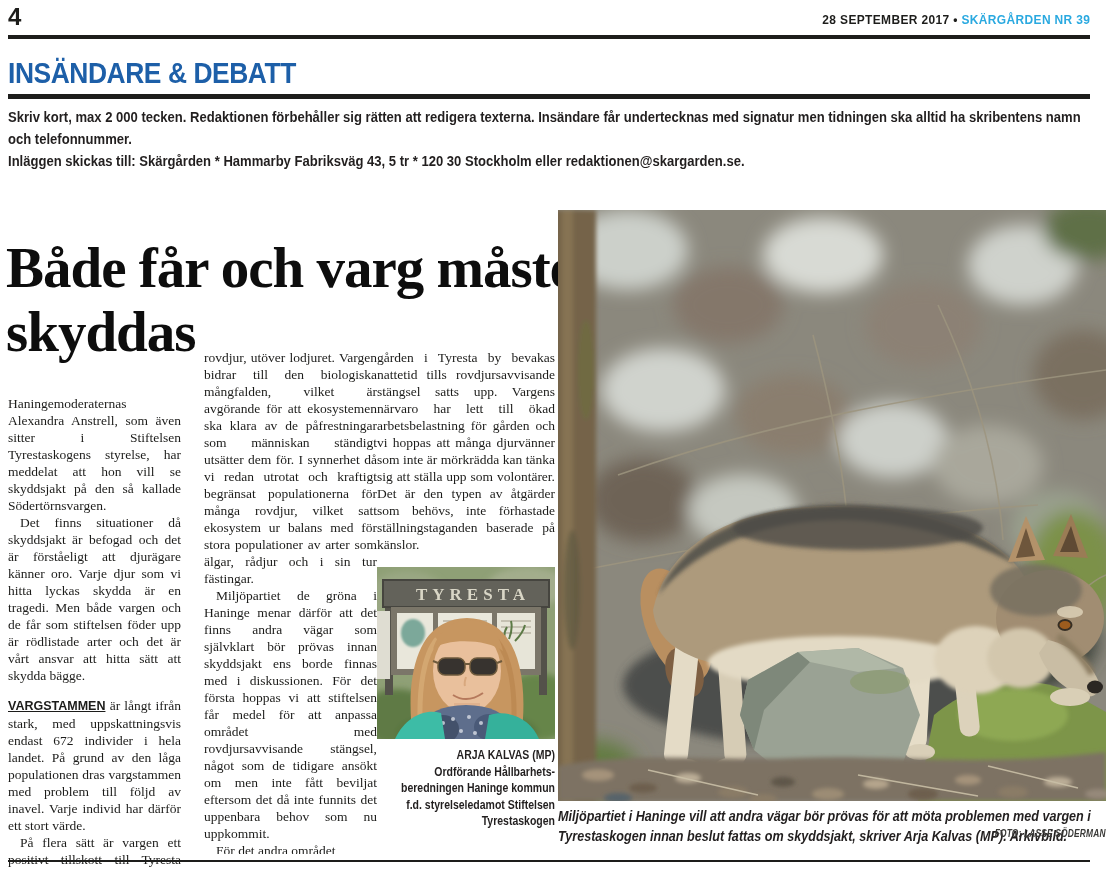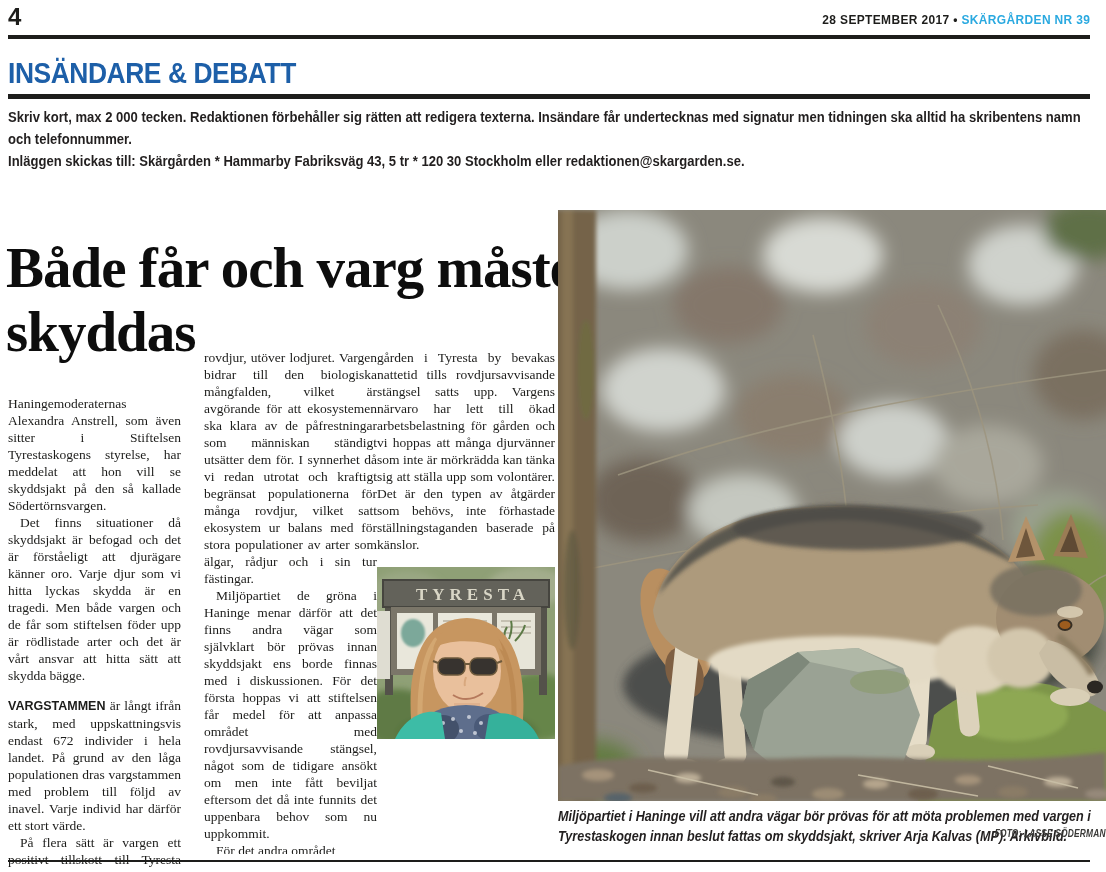--- a/index.html
+++ b/index.html
@@ -29,21 +29,21 @@
 
   
   .col{position:absolute;top:349px;font-family:"Liberation Serif","DejaVu Serif",serif;
        font-size:13.5px;line-height:17px;color:#1c1c1a;text-align:justify;hyphens:auto;}
   .col p{margin:0;}
   .col p.indent{text-indent:12px;}
   .col p.gap{margin-top:13px;}
   .col1{left:8px;width:173px;height:505px;overflow:hidden;margin-top:46px;}
   .col2{left:204px;width:173px;height:505px;overflow:hidden;}
   .col3{left:377px;width:178px;}
-  .lead-word{font-weight:bold;font-family:"Liberation Sans","DejaVu Sans",sans-serif;font-size:12.5px;}
+  .lead-word{font-weight:bold;font-family:"Liberation Sans","DejaVu Sans",sans-serif;font-size:12.5px;text-decoration:underline;}
 
   
   .author-photo{display:block;margin-top:14px;}
   .author-caption{position:relative;margin-top:8px;height:86px;}
   .author-caption .inner{position:absolute;right:0;top:0;width:212px;text-align:right;
         font-family:"Liberation Sans","DejaVu Sans",sans-serif;font-size:12.5px;line-height:16.5px;
         font-weight:bold;color:#221f1f;transform:scaleX(.84);transform-origin:100% 0;}
 
   
   .wolf-fig{position:absolute;left:558px;top:210px;width:548px;margin:0;font-style:italic;}
@@ -158,20 +158,29 @@
             <circle cx="84" cy="164" r="2"></circle>
               <circle cx="98" cy="166" r="2"></circle>
               <circle cx="66" cy="156" r="2"></circle>
           </g>
         </g>
         <path d="M18,172 C28,150 48,141 64,146 L68,172 Z" fill="#3dbca6"></path>
         <path d="M112,148 C132,142 154,152 162,172 L108,172 Z" fill="#35b19b"></path>
       </g>
     </svg>
 
+    <div class="author-caption">
+      <div class="inner">
+        <div>ARJA KALVAS (MP)</div>
+        <div>Ordförande Hållbarhets-</div>
+        <div>beredningen Haninge kommun</div>
+        <div>f.d. styrelseledamot Stiftelsen</div>
+        <div>Tyrestaskogen</div>
+      </div>
+    </div>
   </div>
 
   <figure class="wolf-fig">
     <svg width="548" height="591" viewBox="0 0 548 591">
       <defs>
         <filter id="b9">
             <feGaussianBlur stdDeviation="9"></feGaussianBlur>
           </filter>
         <filter id="b5">
             <feGaussianBlur stdDeviation="5"></feGaussianBlur>

